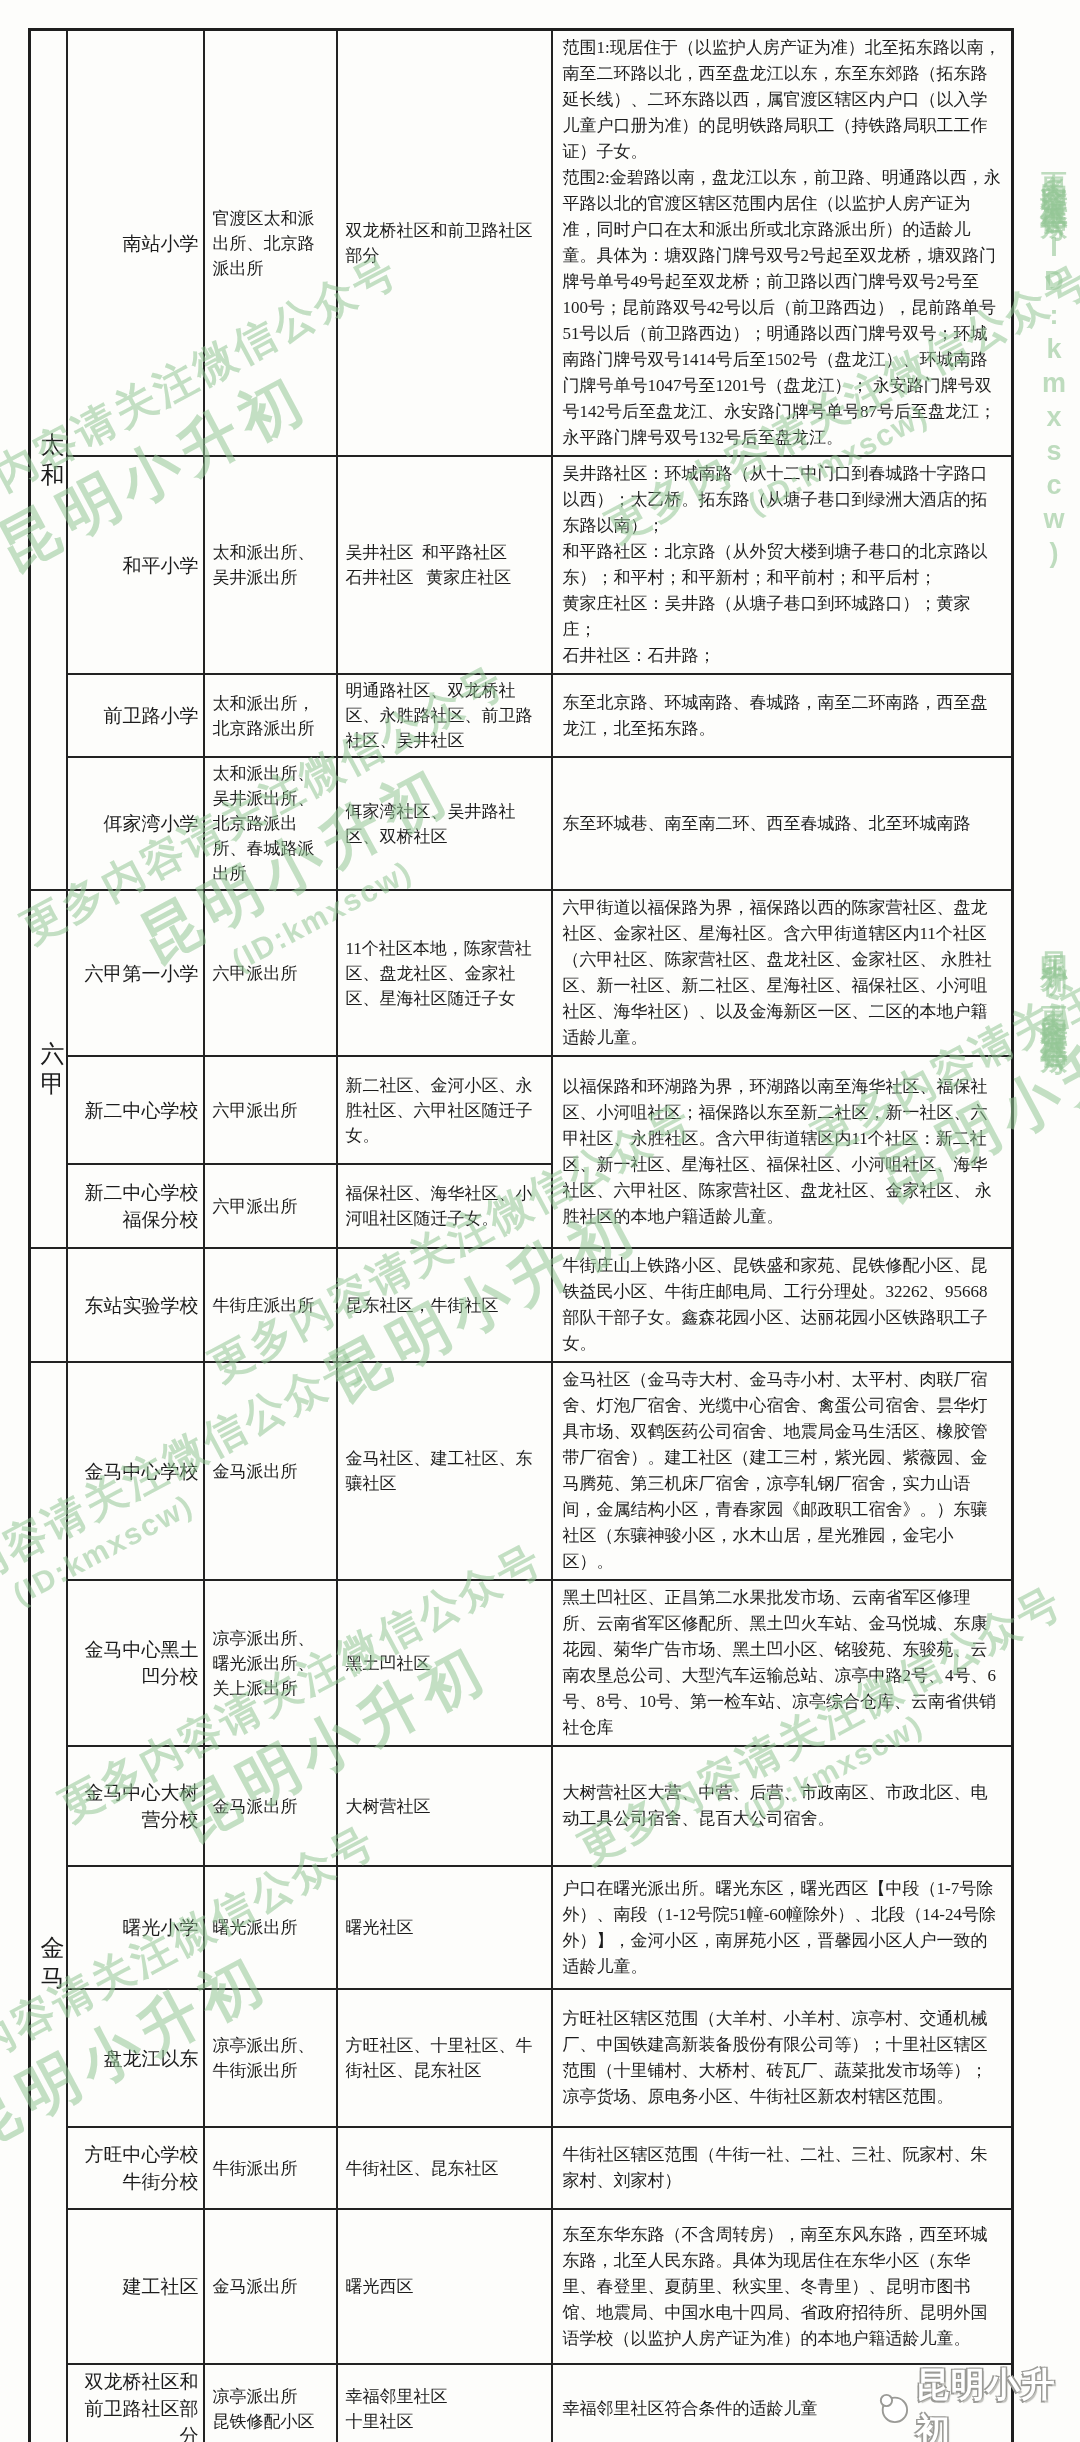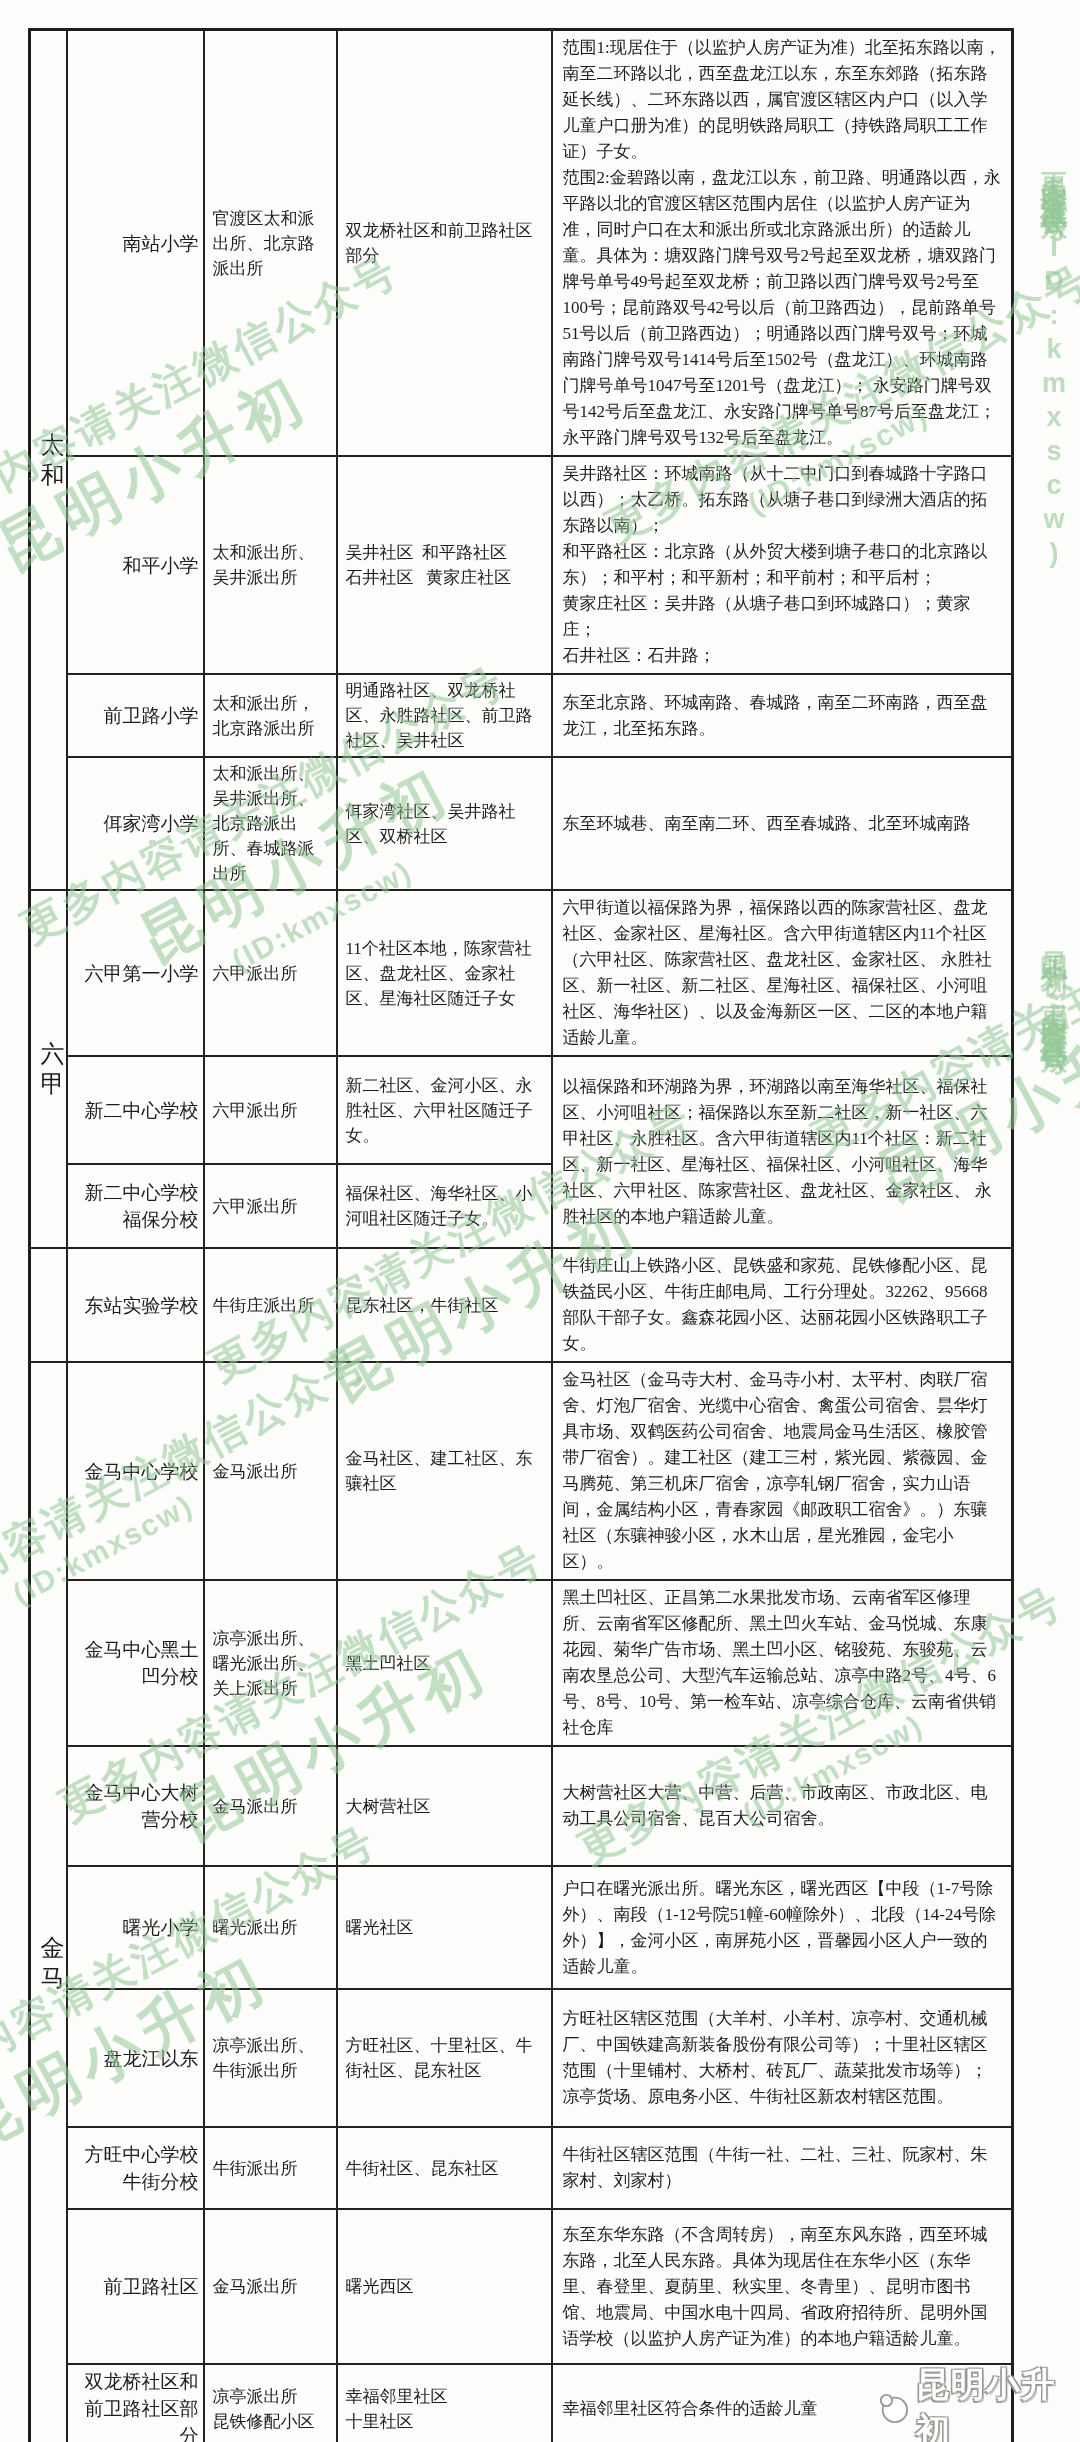--- a/index.html
+++ b/index.html
@@ -158,21 +158,21 @@
         <td class="cell-community">方旺社区、十里社区、牛街社区、昆东社区</td>
         <td class="cell-scope">方旺社区辖区范围（大羊村、小羊村、凉亭村、交通机械厂、中国铁建高新装备股份有限公司等）；十里社区辖区范围（十里铺村、大桥村、砖瓦厂、蔬菜批发市场等）；凉亭货场、原电务小区、牛街社区新农村辖区范围。</td>
       </tr>
       <tr style="height:82px">
         <td class="cell-school">方旺中心学校牛街分校</td>
         <td class="cell-police">牛街派出所</td>
         <td class="cell-community">牛街社区、昆东社区</td>
         <td class="cell-scope">牛街社区辖区范围（牛街一社、二社、三社、阮家村、朱家村、刘家村）</td>
       </tr>
       <tr style="height:155px">
-        <td class="cell-school">前卫路社区</td>
+        <td class="cell-school">建工社区</td>
         <td class="cell-police">金马派出所</td>
         <td class="cell-community">曙光西区</td>
         <td class="cell-scope">东至东华东路（不含周转房），南至东风东路，西至环城东路，北至人民东路。具体为现居住在东华小区（东华里、春登里、夏荫里、秋实里、冬青里）、昆明市图书馆、地震局、中国水电十四局、省政府招待所、昆明外国语学校（以监护人房产证为准）的本地户籍适龄儿童。</td>
       </tr>
       <tr style="height:83px">
         <td class="cell-school">双龙桥社区和前卫路社区部分</td>
         <td class="cell-police">凉亭派出所
 昆铁修配小区</td>
         <td class="cell-community">幸福邻里社区
 十里社区</td>

